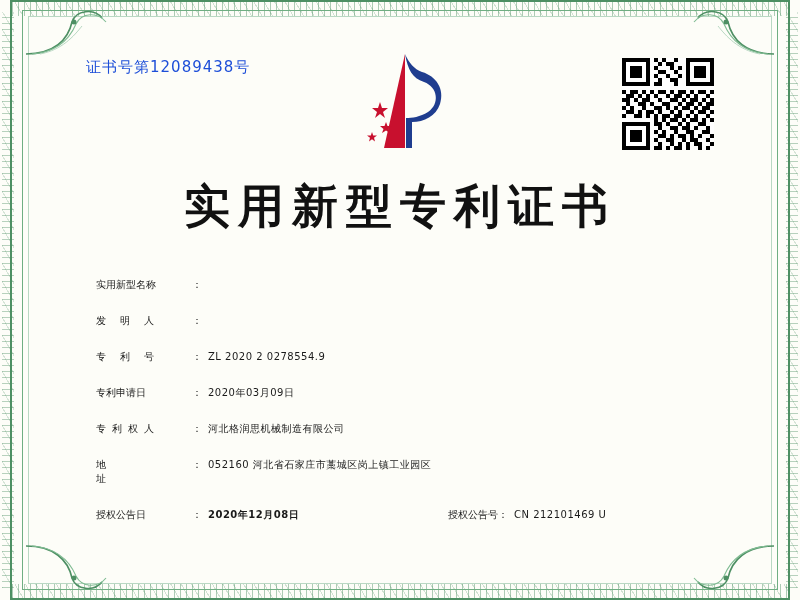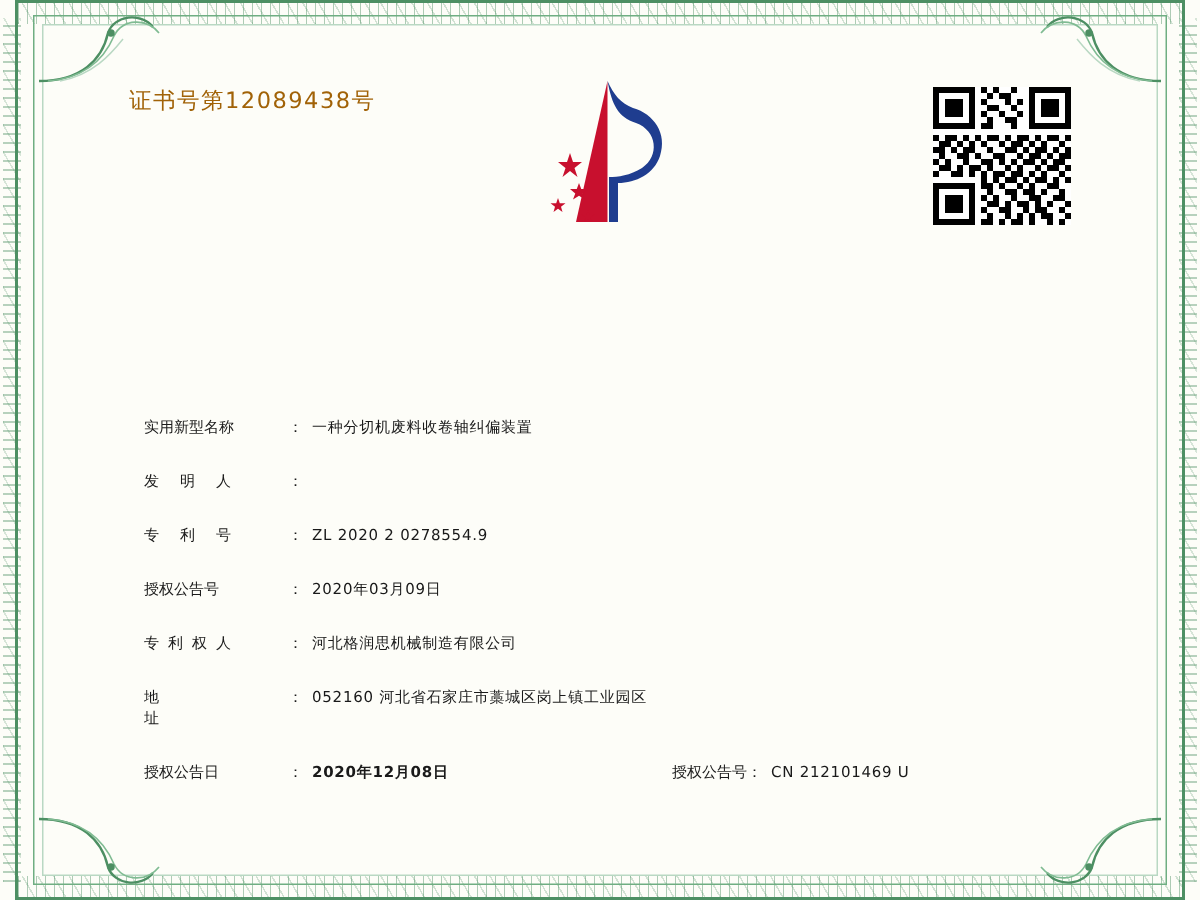--- a/index.html
+++ b/index.html
@@ -102,21 +102,21 @@
   .cf-bl { left: 24px; bottom: 10px; transform: scaleY(-1); }
   .cf-br { right: 24px; bottom: 10px; transform: scale(-1,-1); }
 
   
   .serial {
     position: absolute;
     left: 86px;
     top: 58px;
     font-size: 15px;
     letter-spacing: 1px;
-    color: #a16207;
+    color: #1d4ed8;
     font-family: "DejaVu Sans", "Liberation Sans", sans-serif;
   }
 
   .logo {
     position: absolute;
     left: 350px;
     top: 48px;
     width: 110px;
     height: 110px;
   }
@@ -385,49 +385,49 @@
         <rect x="8" y="22" width="2" height="1"></rect>
           <rect x="11" y="22" width="1" height="1"></rect>
           <rect x="13" y="22" width="2" height="1"></rect>
         <rect x="16" y="22" width="1" height="1"></rect>
           <rect x="19" y="22" width="1" height="1"></rect>
           <rect x="21" y="22" width="1" height="1"></rect>
       </g>
     </svg>
   </div>
 
+  <div class="title">实用新型专利证书</div>
 
   <div class="fields">
 
     <div class="field-row">
       <div class="field-label">
         <span>实用新型名称</span>
       </div>
       <div class="field-colon">：</div>
-      <div class="field-value">一种分切机废料收卷轴纠偏装置</div>
     </div>
 
     <div class="field-row">
       <div class="field-label">
         <span style="letter-spacing:14px;">发明人</span>
       </div>
       <div class="field-colon">：</div>
     </div>
 
     <div class="field-row">
       <div class="field-label">
         <span style="letter-spacing:14px;">专利号</span>
       </div>
       <div class="field-colon">：</div>
       <div class="field-value">ZL 2020 2 0278554.9</div>
     </div>
 
     <div class="field-row">
       <div class="field-label">
-        <span>授权公告号</span>
+        <span>专利申请日</span>
       </div>
       <div class="field-colon">：</div>
       <div class="field-value">2020年03月09日</div>
     </div>
 
     <div class="field-row">
       <div class="field-label">
         <span style="letter-spacing:6px;">专利权人</span>
       </div>
       <div class="field-colon">：</div>

